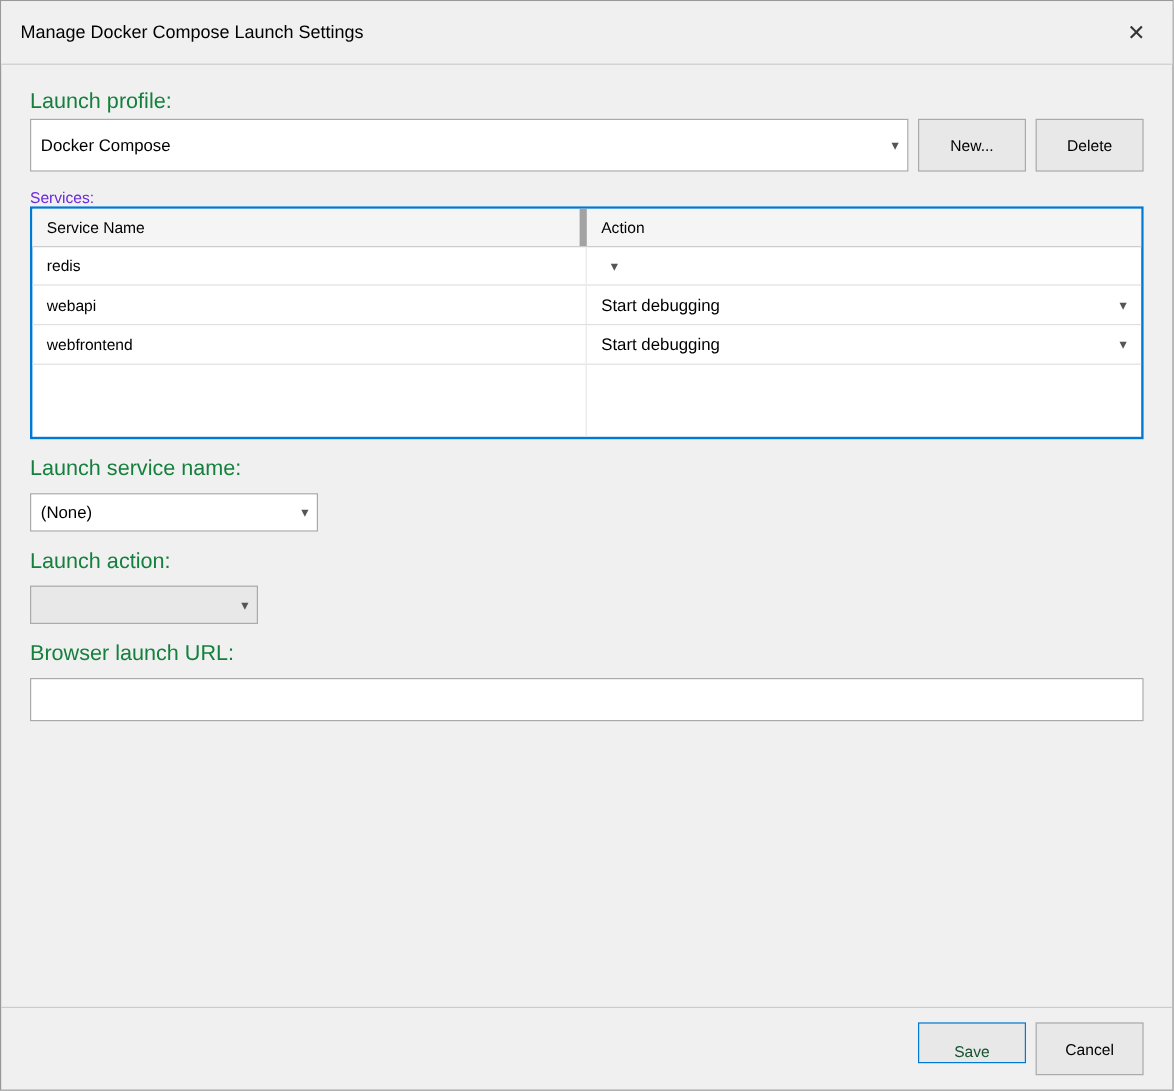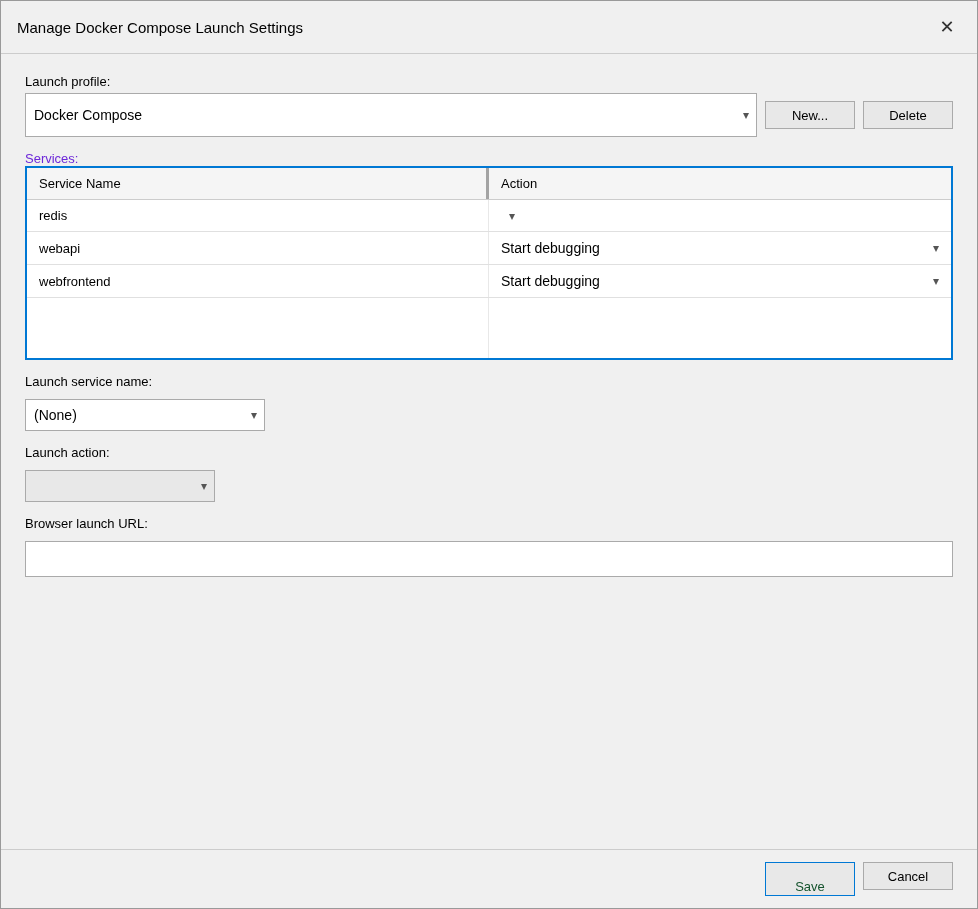--- a/index.html
+++ b/index.html
@@ -59,22 +59,22 @@
 
     .content {
       padding: 20px 24px;
       flex: 1;
       display: flex;
       flex-direction: column;
       gap: 14px;
     }
 
     .section-label {
-      font-size: 13px;
-      color: #000000;
+      font-size: 18px;
+      color: #15803d;
       margin-bottom: 4px;
     }
 
     .profile-row {
       display: flex;
       align-items: center;
       gap: 8px;
     }
 
     .select-wrapper {
@@ -98,21 +98,21 @@
 
     .select-arrow {
       position: absolute;
       right: 8px;
       pointer-events: none;
       color: #555;
       font-size: 12px;
     }
 
     .btn {
-      height: 28px;
+      height: 44px;
       min-width: 90px;
       padding: 0 16px;
       border: 1px solid #aaa;
       background: #e8e8e8;
       cursor: pointer;
       font-size: 13px;
       color: #000;
     }
 
     .services-label {
@@ -131,21 +131,21 @@
       grid-template-columns: 1fr 1fr;
       background: #f5f5f5;
       border-bottom: 1px solid #ccc;
     }
 
     .table-header-cell {
       padding: 8px 12px;
       font-size: 13px;
       font-weight: 400;
       color: #000;
-      border-right: 3px solid #a3a3a3;
+      border-right: 6px solid #a3a3a3;
     }
 
     .table-header-cell:last-child {
       border-right: none;
     }
 
     .table-row {
       display: grid;
       grid-template-columns: 1fr 1fr;
       border-bottom: 1px solid #e0e0e0;

